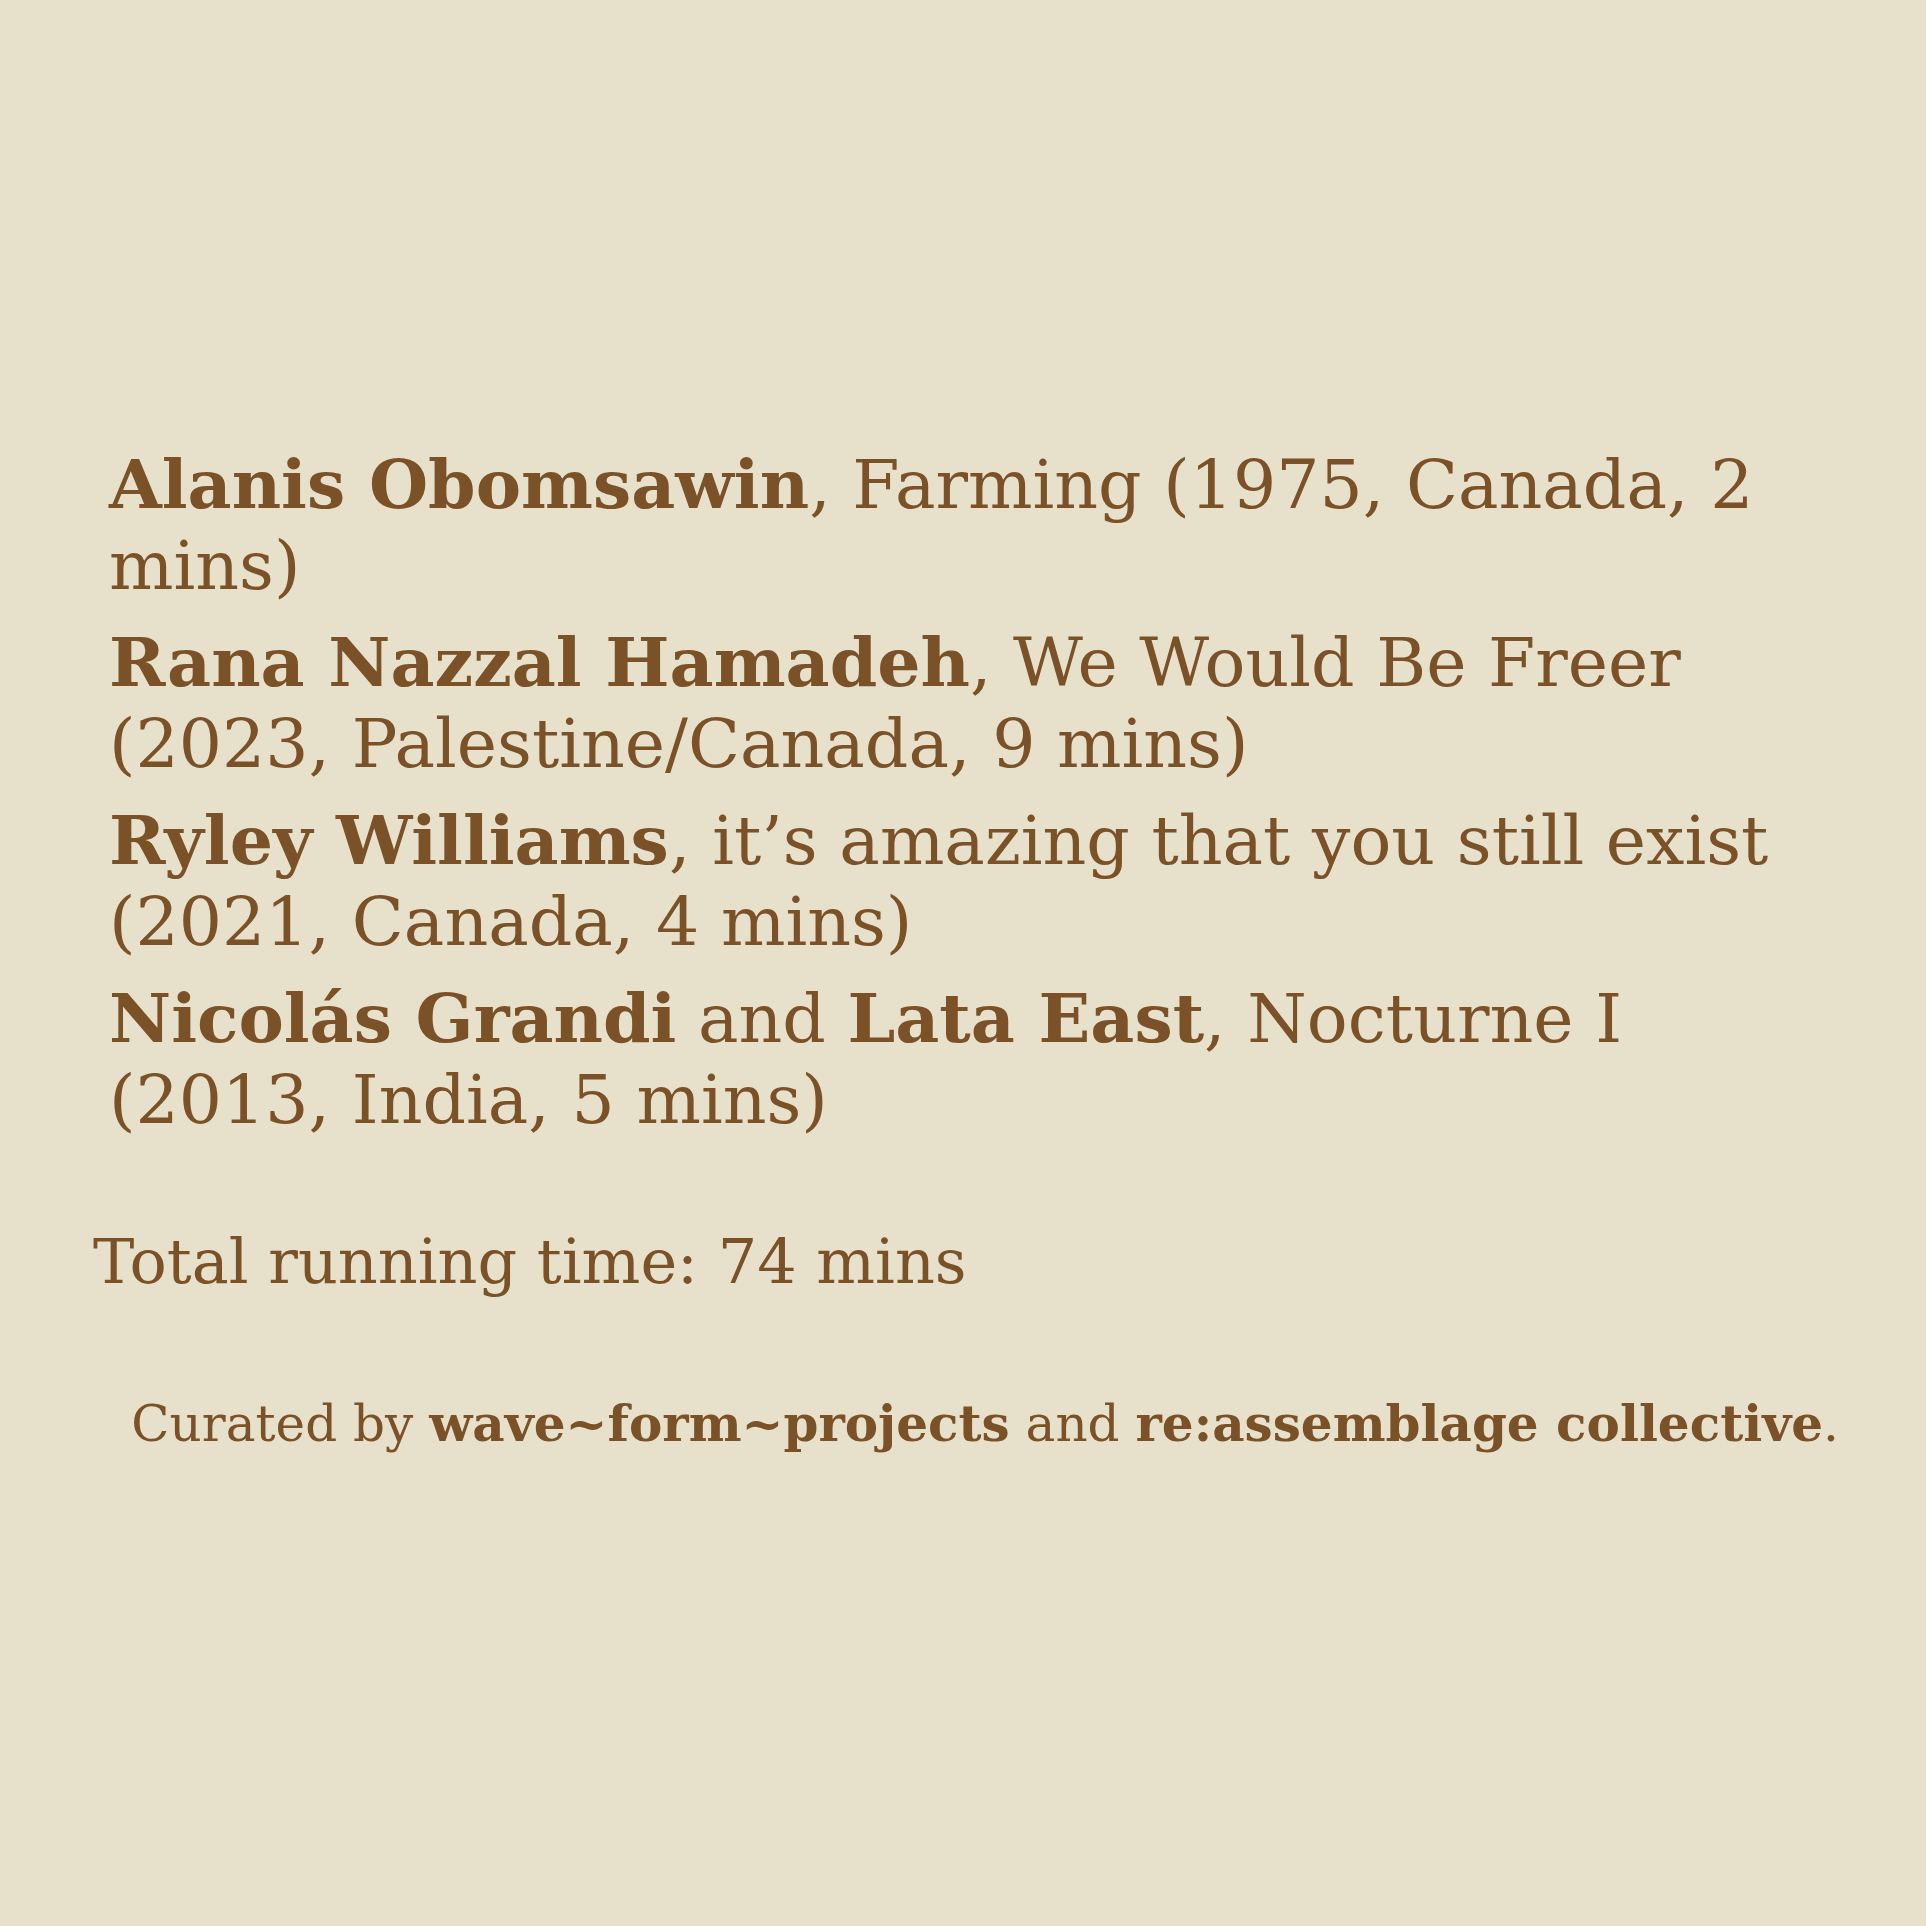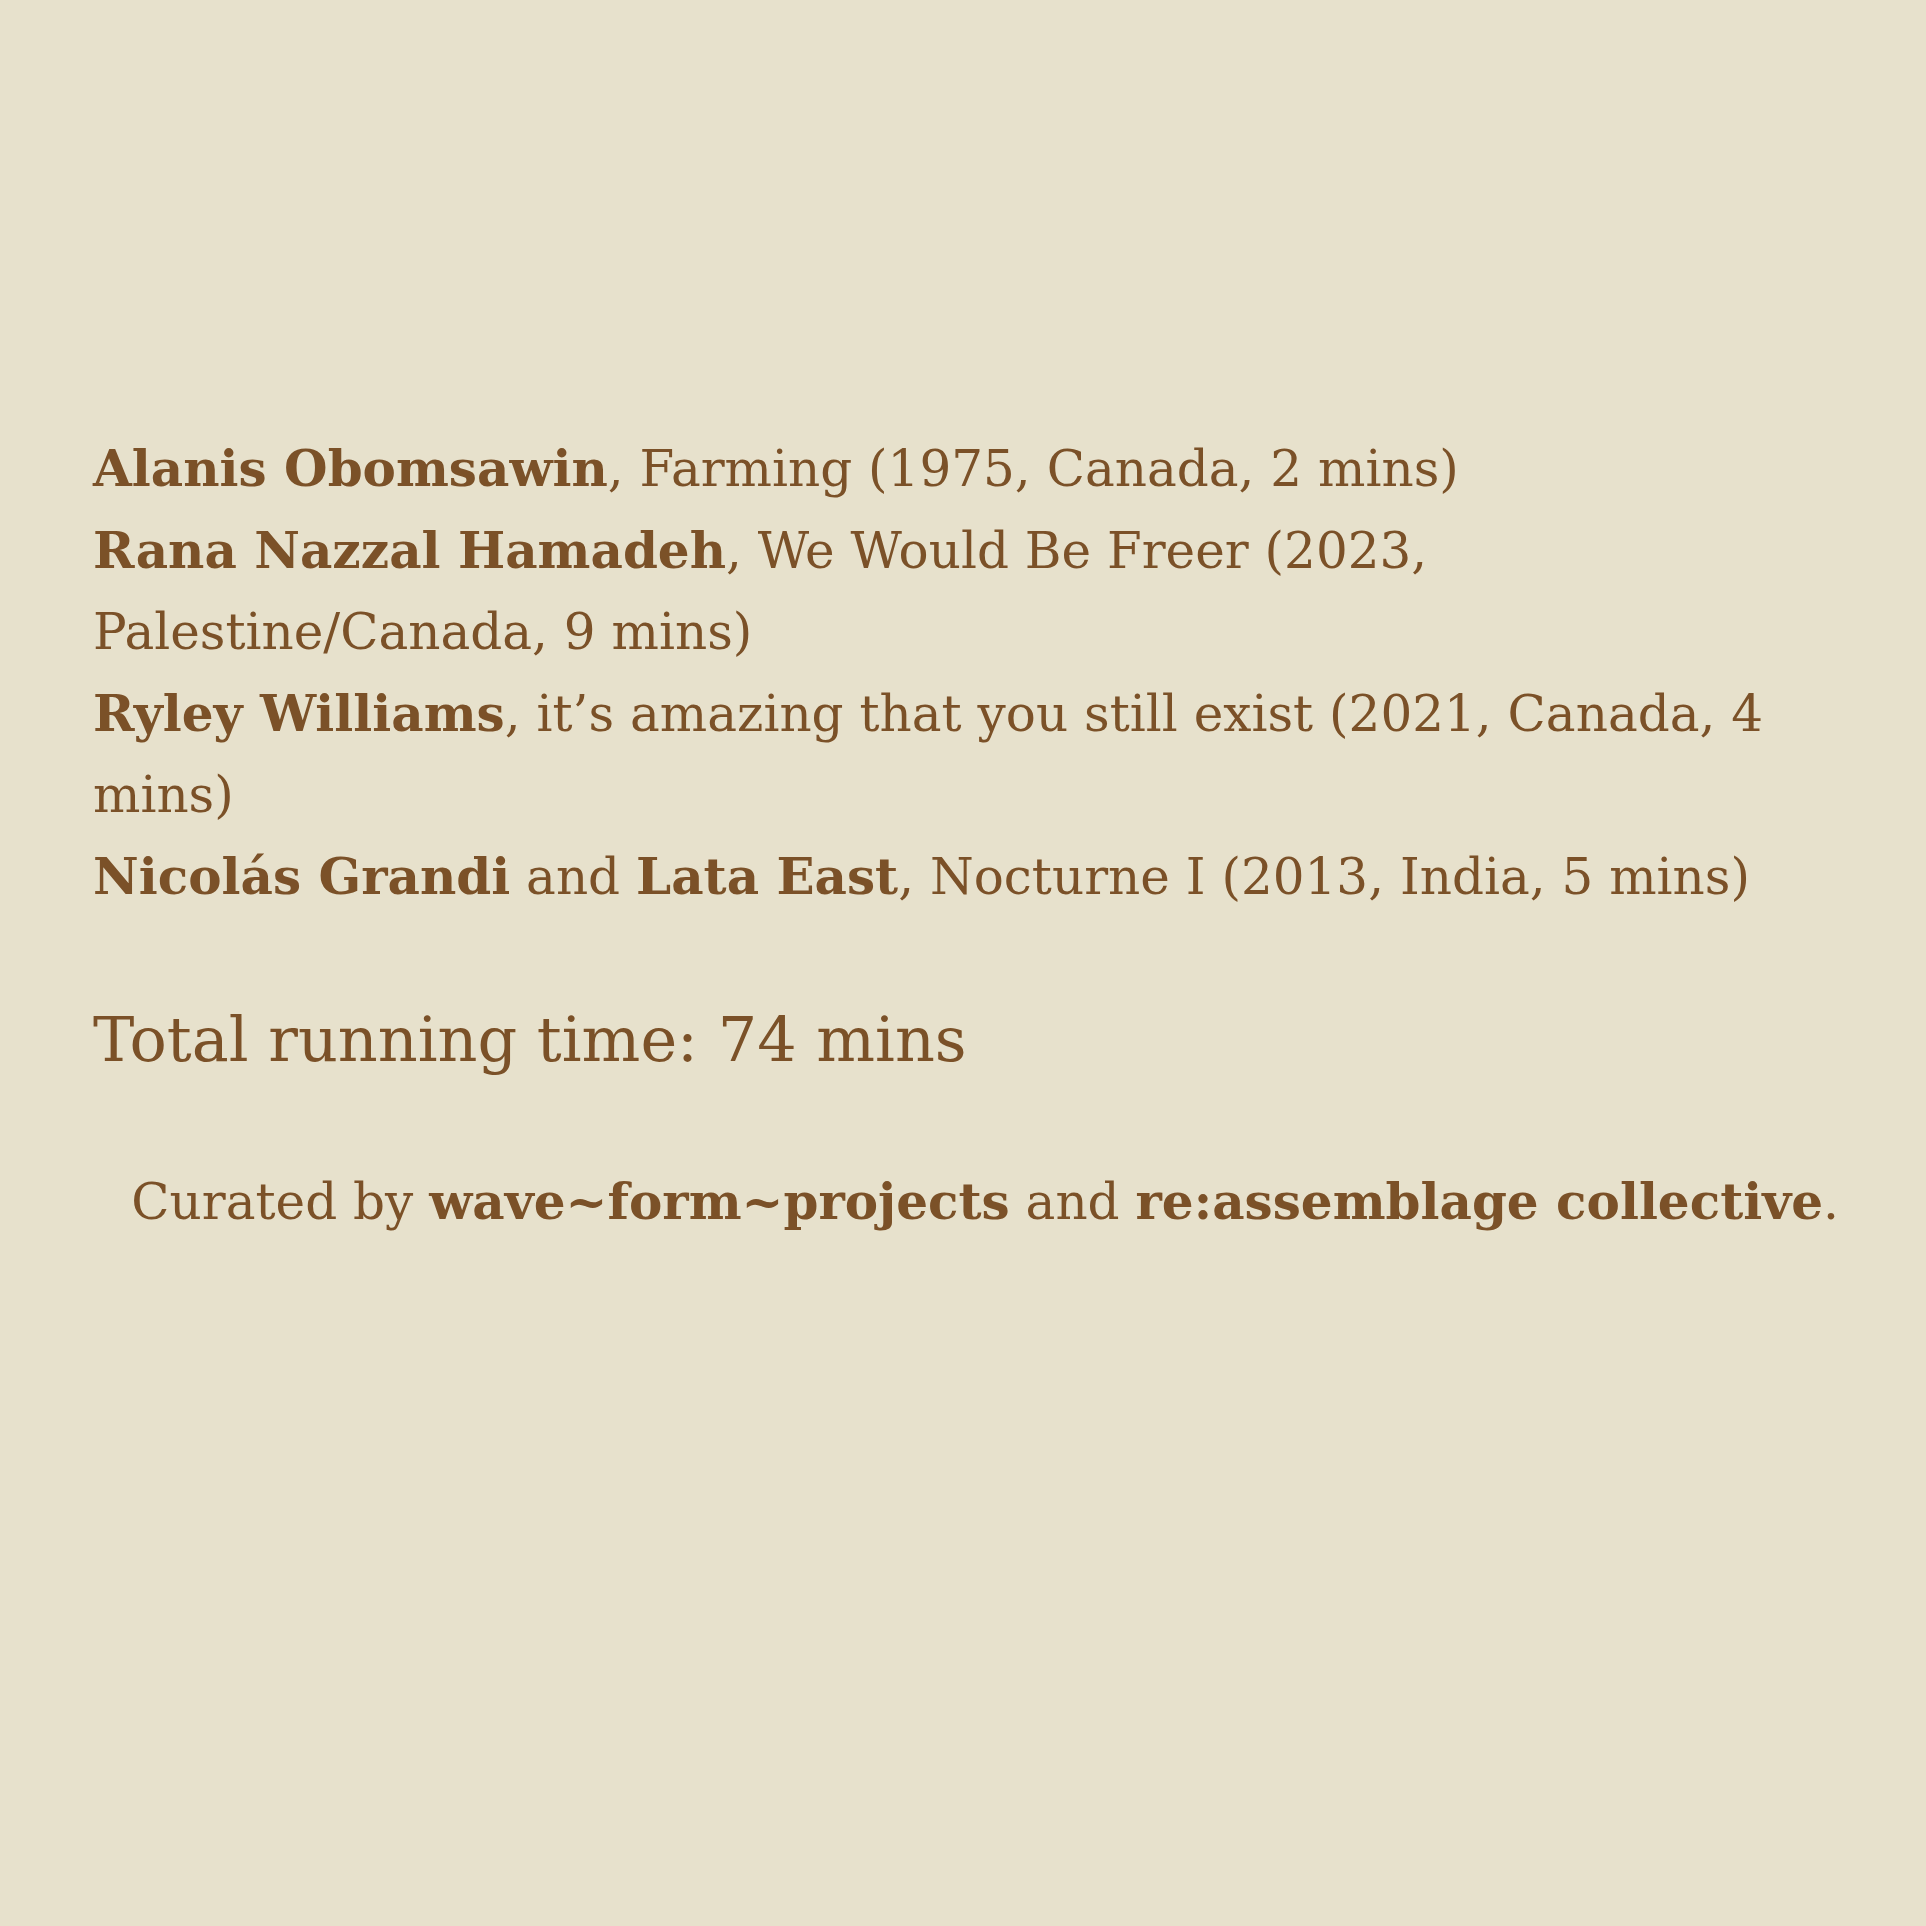--- a/index.html
+++ b/index.html
@@ -24,23 +24,23 @@
     font-size: 61px;
     font-weight: bold;
     line-height: 81px;
     margin: 0 0 81px 0;
     letter-spacing: 0.4px;
   }
   .program {
     margin: 0;
   }
   .entry {
-    font-size: 50px;
+    font-size: 68px;
     line-height: 81px;
-    margin: 0;
+    margin: 16px;
   }
   .b {
     font-weight: bold;
   }
   .total {
     font-size: 62px;
     line-height: 81px;
     margin: 81px 0 0 0;
   }
   .curated {

